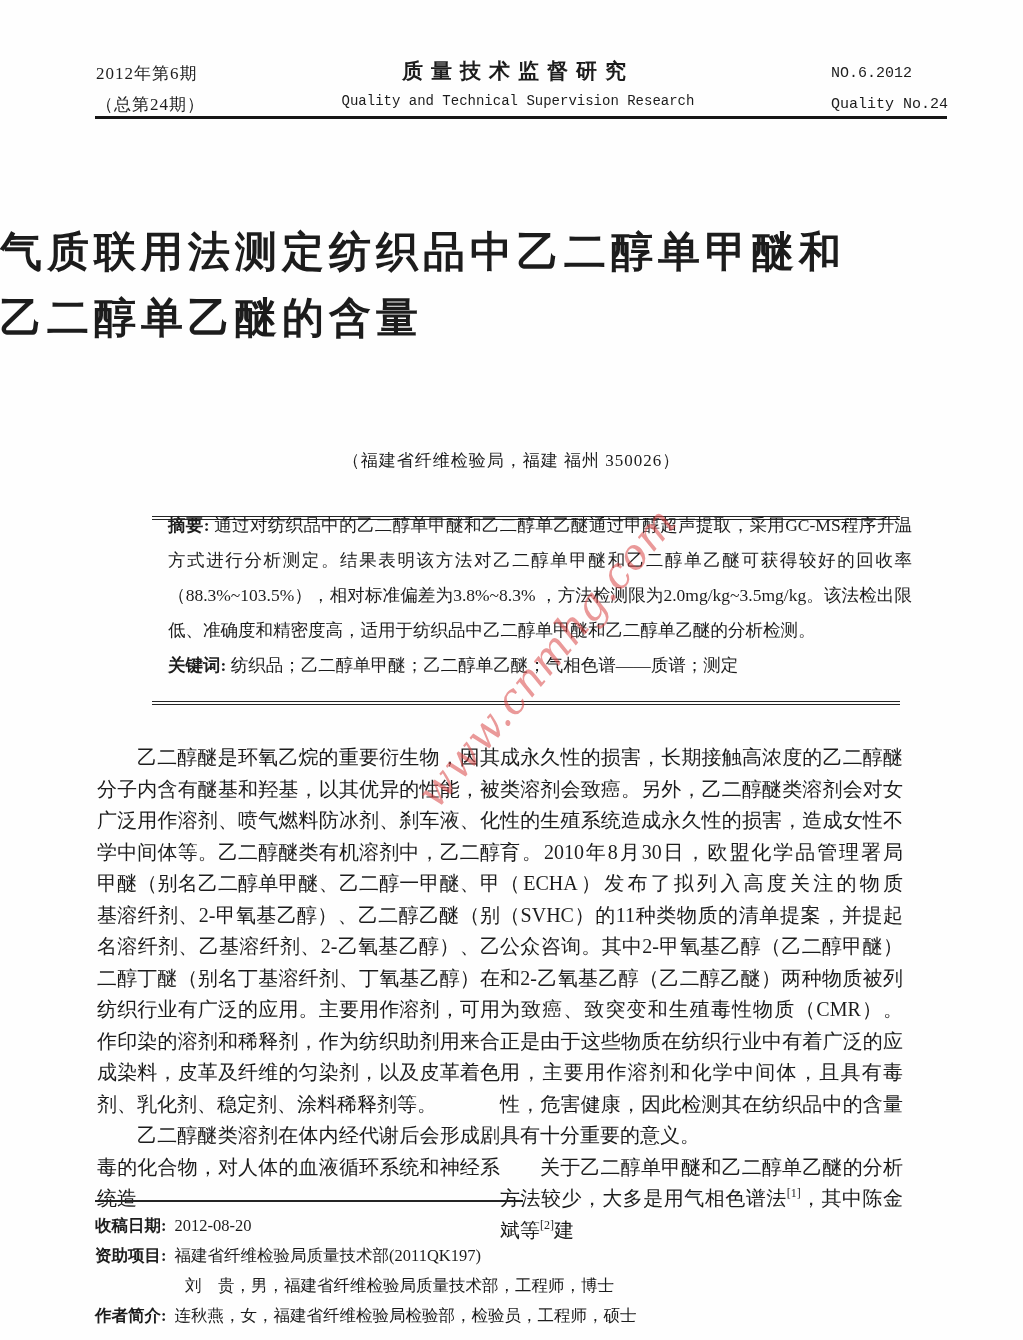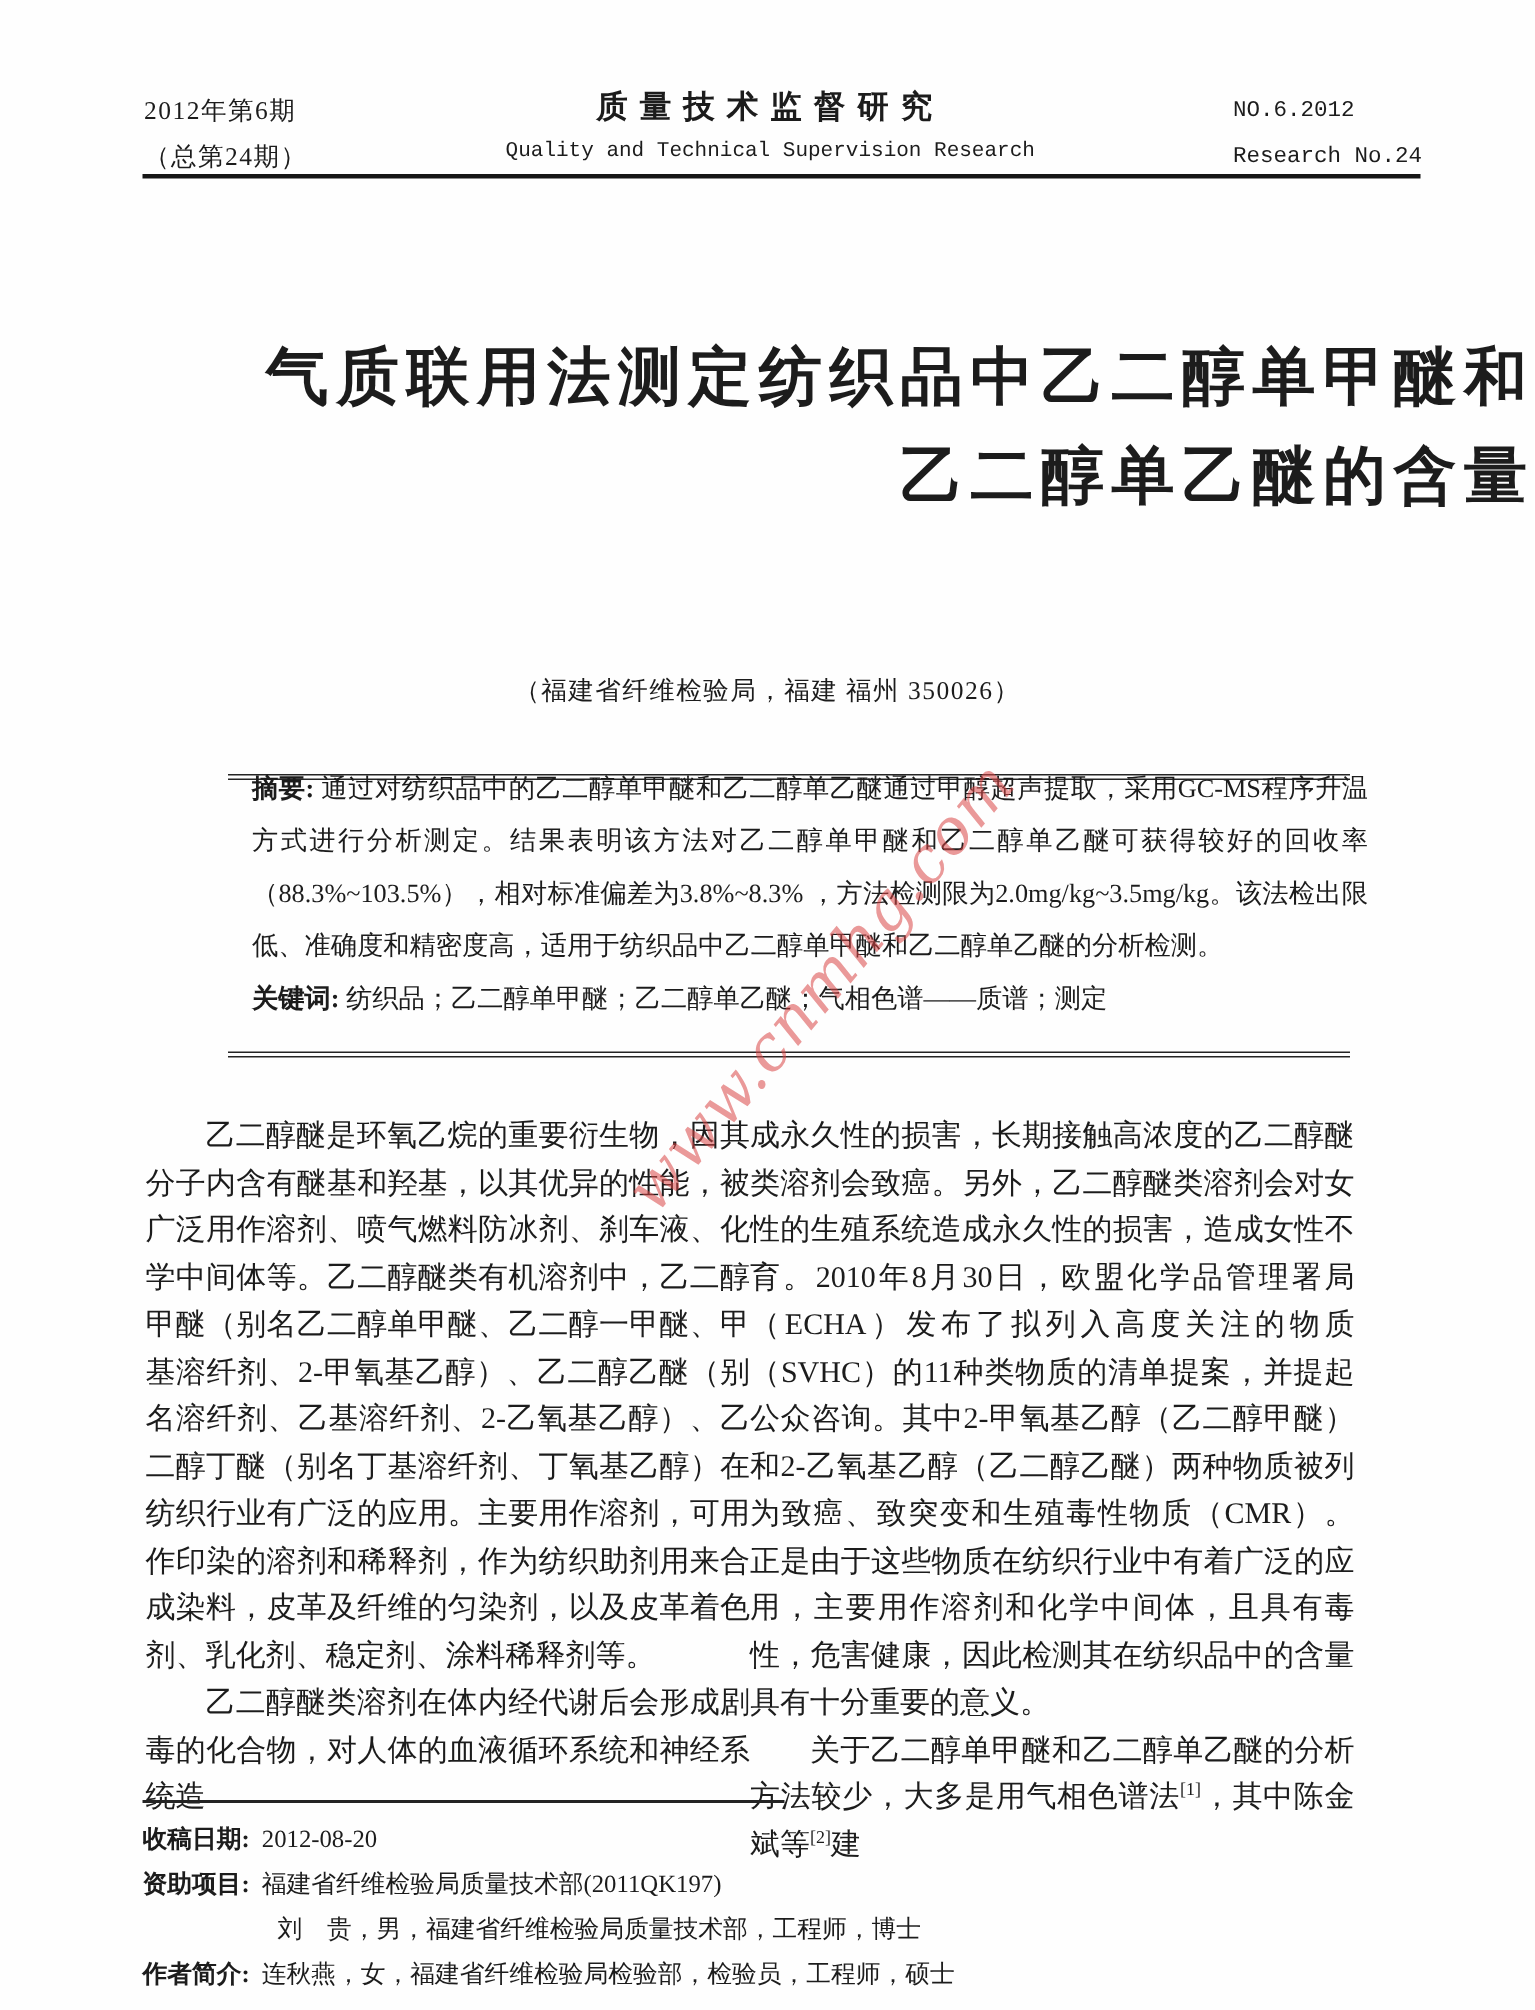--- a/index.html
+++ b/index.html
@@ -10,21 +10,21 @@
   }
   
   .journal-header{position:absolute;top:58px;left:96px;width:852px;display:flex;justify-content:space-between;align-items:flex-start;}
   .hdr-left{font-size:17px;line-height:31px;letter-spacing:1px;}
   .hdr-center{text-align:center;flex:1;}
   .journal-cn{font-size:21px;font-weight:700;letter-spacing:8px;line-height:26px;}
   .journal-en{font-size:14px;font-family:"Liberation Mono","DejaVu Sans Mono",monospace;margin-top:9px;letter-spacing:0px;}
   .hdr-right{font-size:15px;font-family:"Liberation Mono","DejaVu Sans Mono",monospace;line-height:31px;text-align:left;}
   .header-rule{position:absolute;top:116px;left:95px;width:852px;height:3px;background:#161616;}
   
-  .paper-title{position:absolute;top:219px;left:0;width:100%;margin:0;text-align:right;
+  .paper-title{position:absolute;top:219px;left:0;width:100%;margin:0;text-align:left;
     font-size:42px;font-weight:700;letter-spacing:5px;line-height:66px;}
   .authors{position:absolute;top:395px;left:0;width:100%;text-align:center;font-size:25px;letter-spacing:3px;}
   .affiliation{position:absolute;top:449px;left:0;width:100%;text-align:center;font-size:17px;letter-spacing:1px;}
   
   .dbl-rule{position:absolute;left:152px;width:748px;height:4px;border-top:1.6px solid #242424;border-bottom:1.6px solid #242424;box-sizing:border-box;}
   #rule-abs-top{top:516px;}
   #rule-abs-bottom{top:701px;}
   
   .abstract-block{position:absolute;top:508px;left:152px;width:744px;font-size:17.5px;line-height:35px;text-align:justify;margin-left:16px;}
   .abstract-block p{margin:0;}
@@ -55,21 +55,21 @@
     <div class="hdr-left">
       <div>2012年第6期</div>
       <div>（总第24期）</div>
     </div>
     <div class="hdr-center">
       <div class="journal-cn">质量技术监督研究</div>
       <div class="journal-en">Quality and Technical Supervision Research</div>
     </div>
     <div class="hdr-right">
       <div>NO.6.2012</div>
-      <div>Research No.24</div>
+      <div>Quality No.24</div>
     </div>
   </div>
   <div class="header-rule"></div>
 
   <h1 class="paper-title">
     <span>气质联用法测定纺织品中乙二醇单甲醚和</span><br>
     <span>乙二醇单乙醚的含量</span>
   </h1>
   <div class="affiliation">（福建省纤维检验局，福建 福州 350026）</div>
 

